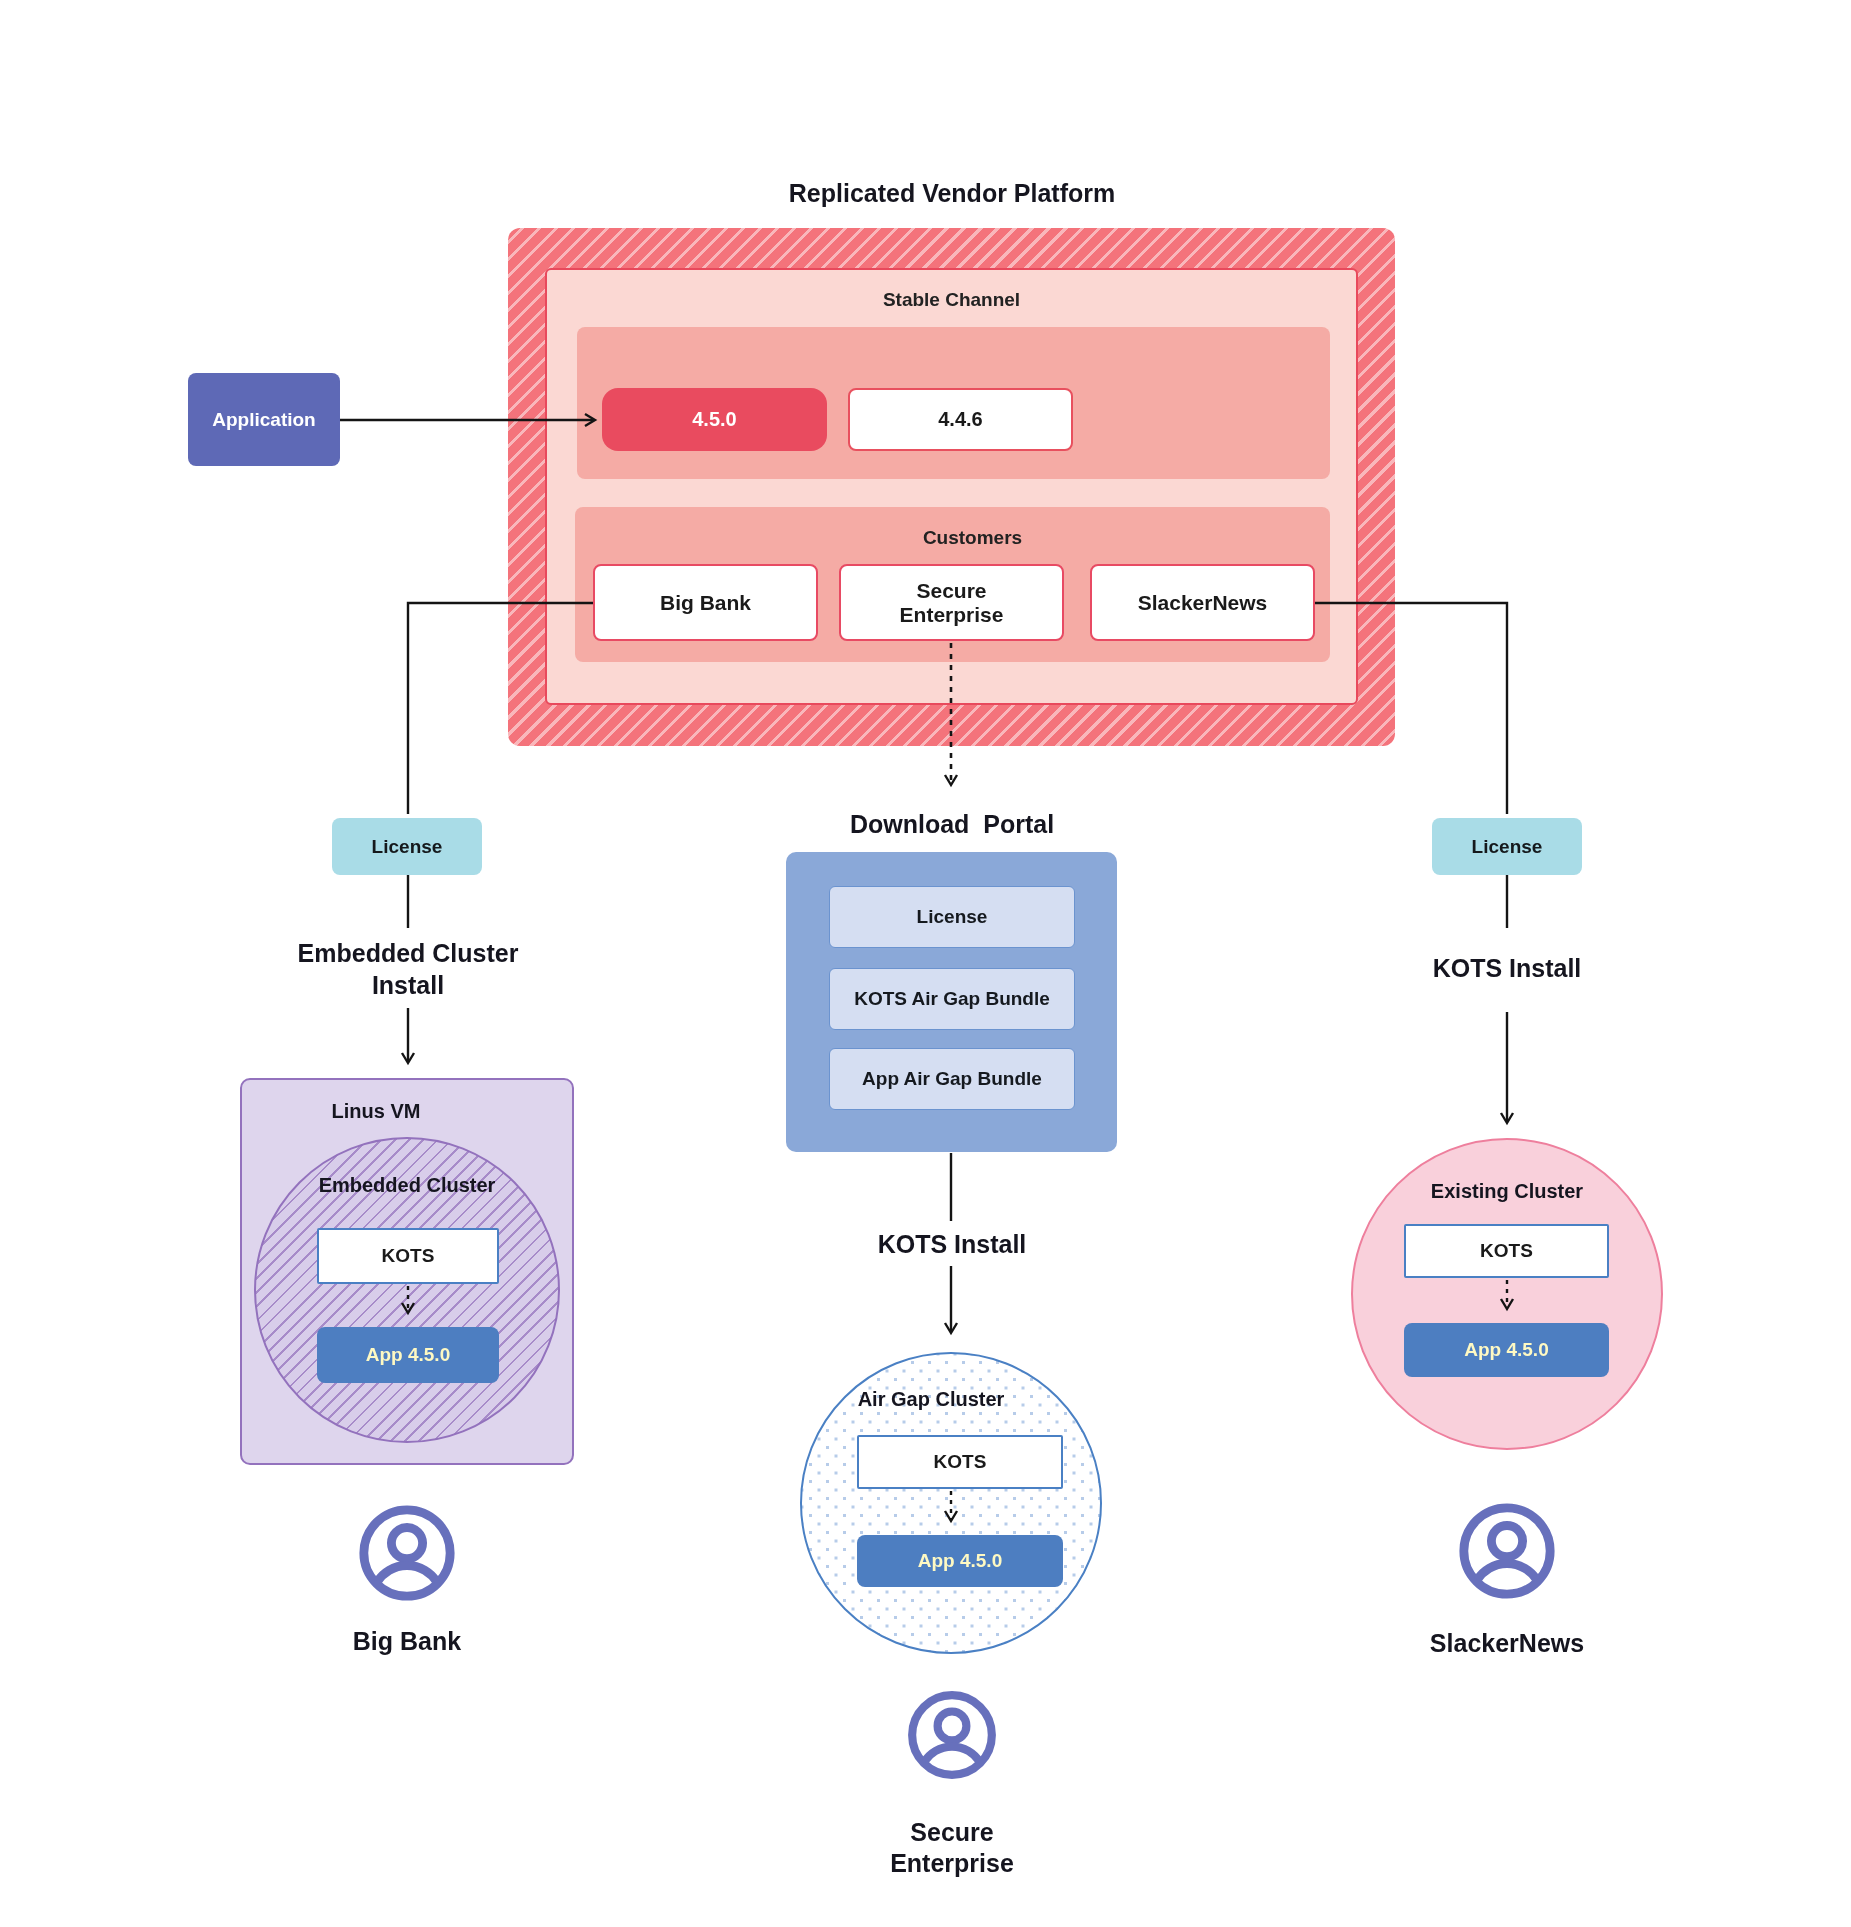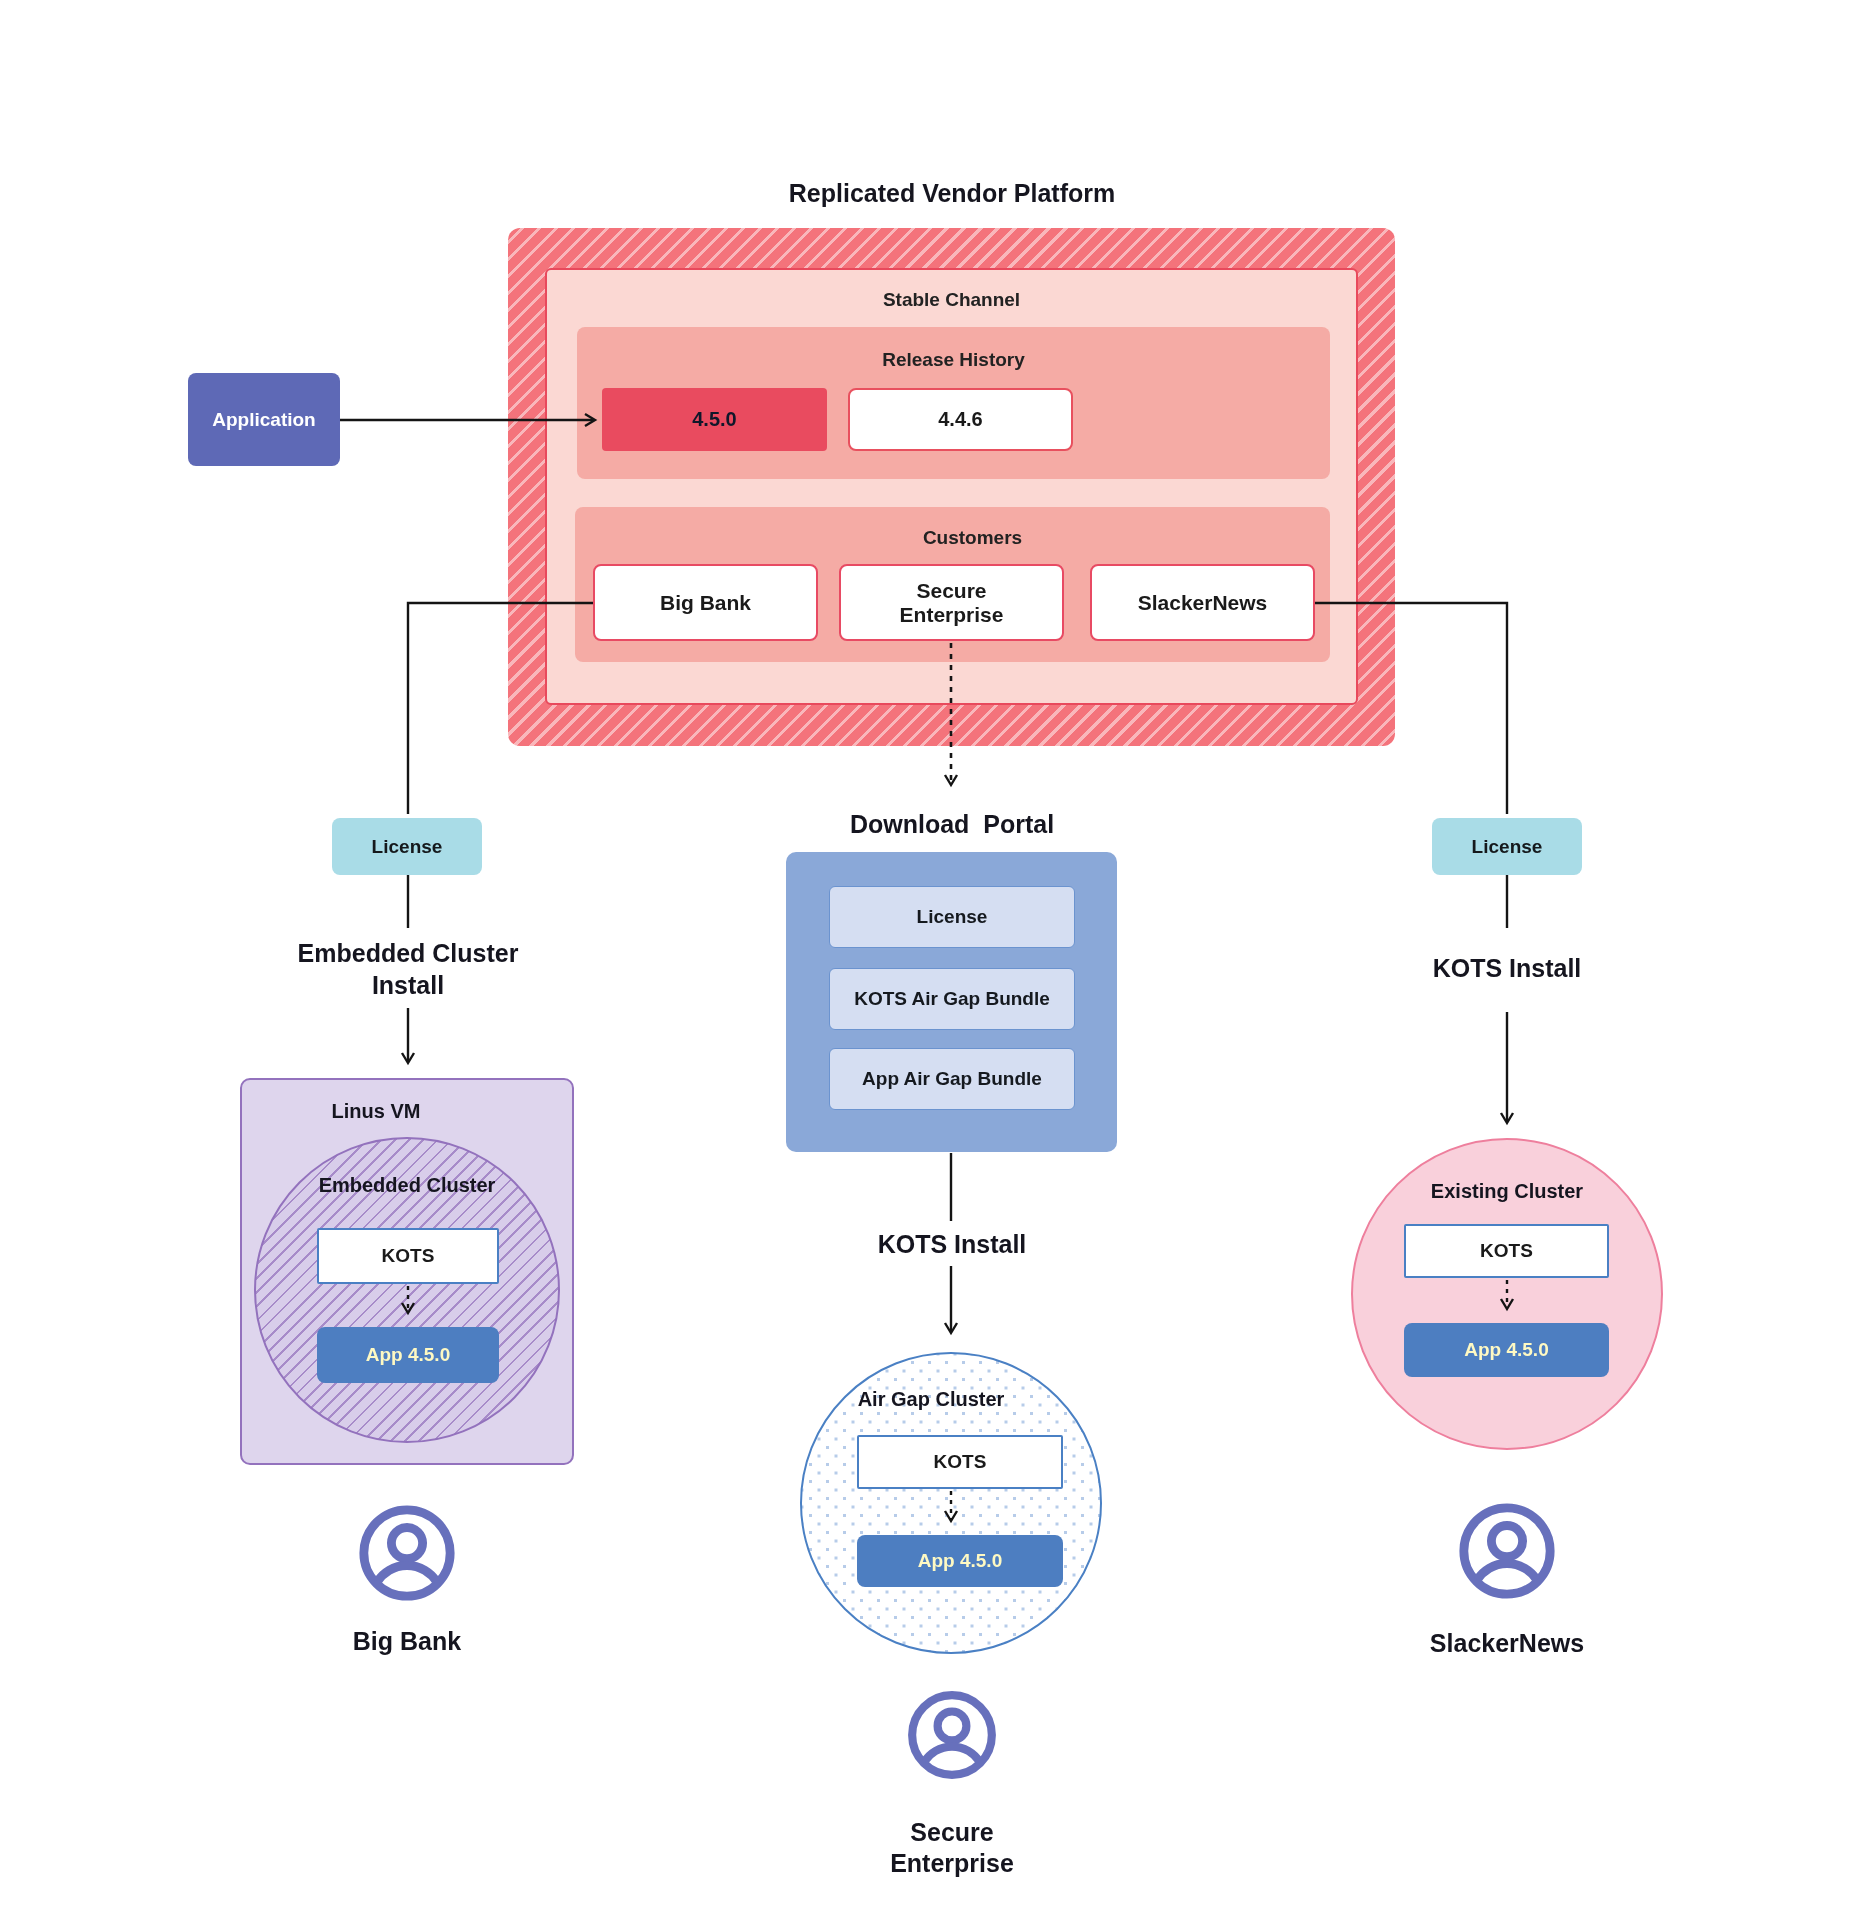--- a/index.html
+++ b/index.html
@@ -10,21 +10,21 @@
   .wrap{white-space:pre-wrap;}
 
   
   .platform-outer{
     border-radius:12px;
     background:repeating-linear-gradient(135deg,#f4737b 0px,#f4737b 9px,#f9b7bb 9px,#f9b7bb 12px);
   }
   .stable{background:#fbd8d3;border:2px solid #e8495c;border-radius:6px;}
   .panel{background:#f5aba5;border-radius:8px;}
   .panel-label{font-size:19px;font-weight:700;color:#222;}
-  .release-current{background:#e94b5f;border-radius:4px;color:#0f172a;font-size:20px;font-weight:700;}
+  .release-current{background:#e94b5f;border-radius:16px;color:#ffffff;font-size:20px;font-weight:700;}
   .release-old{background:#ffffff;border:2px solid #e8505e;border-radius:8px;font-size:20px;font-weight:700;color:#1a1a1a;}
   .customer{background:#ffffff;border:2px solid #e84a63;border-radius:8px;font-size:21px;font-weight:700;color:#1a1a1a;}
 
   
   .application{background:#5e69b6;border-radius:8px;color:#ffffff;font-size:19px;font-weight:700;}
   .license{background:#a9dce7;border-radius:8px;font-size:19px;font-weight:700;color:#15191c;}
   .biglabel{font-size:25px;font-weight:700;color:#15151f;line-height:1.3;white-space:pre-wrap;text-align:center;}
 
   
   .linusvm{background:#ded5ed;border:2px solid #9372bd;border-radius:10px;}
@@ -92,21 +92,20 @@
   </svg>
 
   <div class="abs center title" style="left:777px;top:178px;width:350px;height:30px;">Replicated Vendor Platform</div>
 
   <div class="abs platform-outer zlow" style="left:508px;top:228px;width:887px;height:518px;"></div>
 
   <div class="abs stable zmid" style="left:545px;top:268px;width:813px;height:437px;"></div>
   <div class="abs center panel-label zhigh" style="left:545px;top:288px;width:813px;height:24px;">Stable Channel</div>
 
   <div class="abs panel zhigh" style="left:577px;top:327px;width:753px;height:152px;"></div>
-  <div class="abs center panel-label ztop" style="left:577px;top:348px;width:753px;height:24px;">Release History</div>
   <div class="abs center release-current ztop" style="left:602px;top:388px;width:225px;height:63px;">4.5.0</div>
   <div class="abs center release-old ztop" style="left:848px;top:388px;width:225px;height:63px;">4.4.6</div>
 
   <div class="abs panel zhigh" style="left:575px;top:507px;width:755px;height:155px;"></div>
   <div class="abs center panel-label ztop" style="left:575px;top:526px;width:755px;height:24px;padding-left:40px;">Customers</div>
   <div class="abs center customer wrap ztop" style="left:593px;top:564px;width:225px;height:77px;">Big Bank</div>
   <div class="abs center customer wrap ztop" style="left:839px;top:564px;width:225px;height:77px;">Secure
 Enterprise</div>
   <div class="abs center customer wrap ztop" style="left:1090px;top:564px;width:225px;height:77px;">SlackerNews</div>
 

